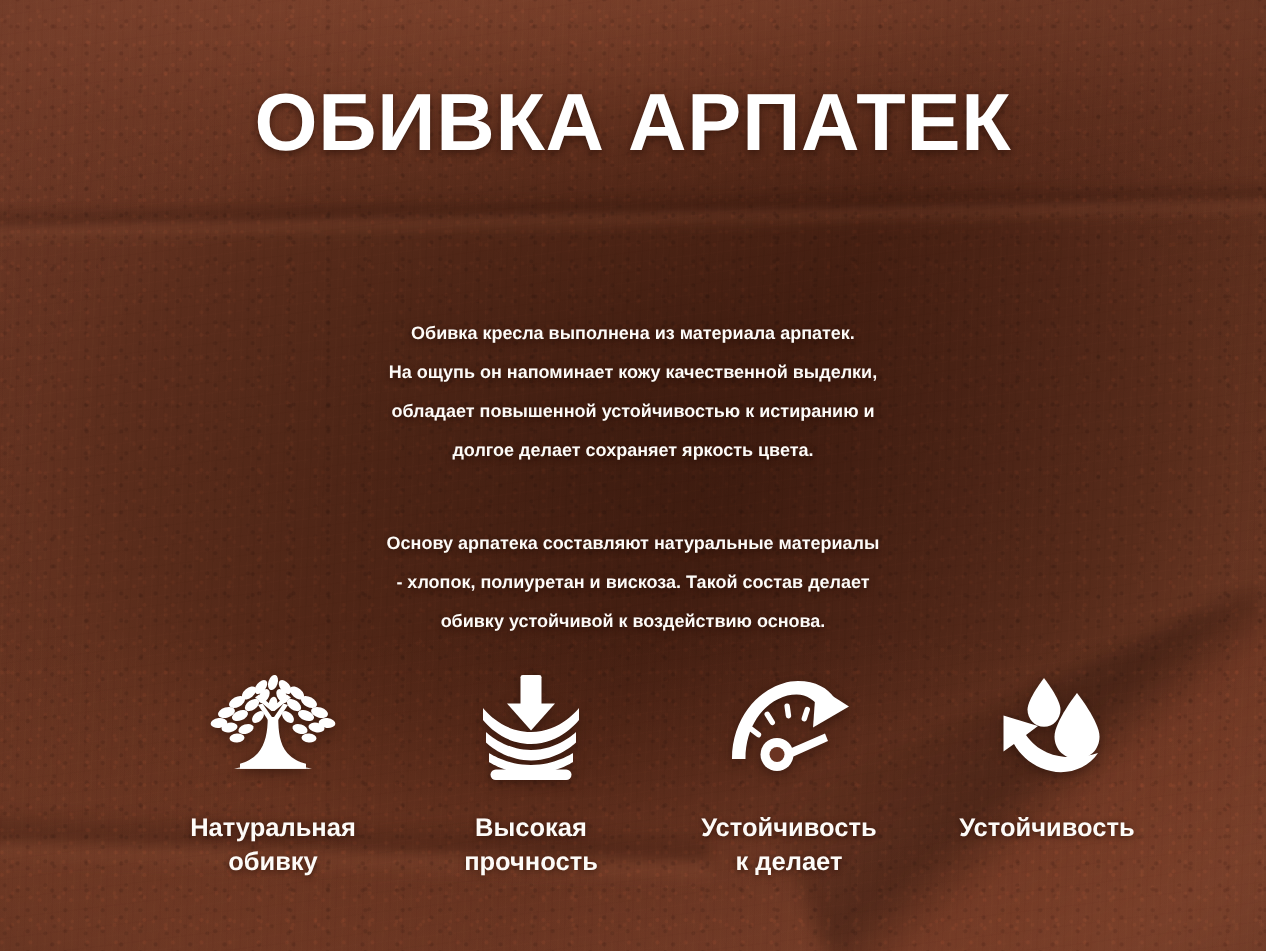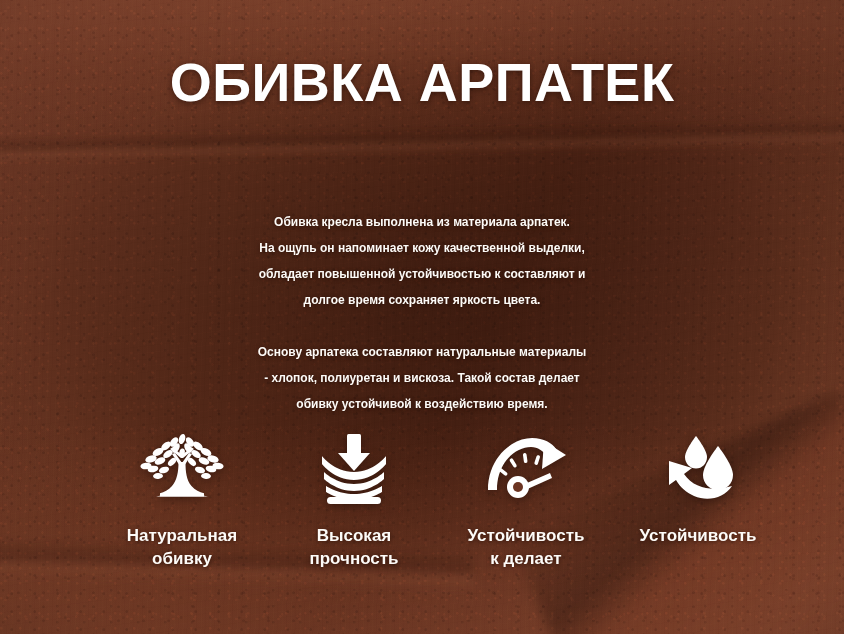--- a/index.html
+++ b/index.html
@@ -173,27 +173,27 @@
   .body-text {
     margin-top: 64px;
     width: 480px;
     text-align: center;
     color: #fdfbf8;
     font-size: 12px;
     font-weight: bold;
     line-height: 26px;
     text-shadow: 0 1px 4px rgba(30,10,4,0.6);
   }
-  .para + .para { margin-top: 26px; text-align: center; }
+  .para + .para { margin-top: 36px; text-align: center; }
   .para-line { display: block; }
 
   .features {
     position: absolute;
     left: 0; right: 0;
-    top: 432px;
+    top: 448px;
     display: flex;
     justify-content: center;
     align-items: flex-start;
     gap: 42px;
     padding-left: 36px;
   }
   .feature {
     width: 130px;
     display: flex;
     flex-direction: column;
@@ -235,28 +235,28 @@
 
   <div class="content">
 
     <h1 class="title">ОБИВКА АРПАТЕК</h1>
 
     <div class="body-text">
 
       <div class="para">
         <span class="para-line">Обивка кресла выполнена из материала арпатек.</span>
         <span class="para-line">На ощупь он напоминает кожу качественной выделки,</span>
-        <span class="para-line">обладает повышенной устойчивостью к составляют и</span>
-        <span class="para-line">долгое время сохраняет яркость цвета.</span>
+        <span class="para-line">обладает повышенной устойчивостью к истиранию и</span>
+        <span class="para-line">долгое делает сохраняет яркость цвета.</span>
       </div>
 
       <div class="para">
         <span class="para-line">Основу арпатека составляют натуральные материалы</span>
         <span class="para-line">- хлопок, полиуретан и вискоза. Такой состав делает</span>
-        <span class="para-line">обивку устойчивой к воздействию время.</span>
+        <span class="para-line">обивку устойчивой к воздействию основа.</span>
       </div>
 
     </div>
 
     <div class="features">
 
       <div class="feature">
         <div class="feature-icon">
           <svg width="96" height="74" viewBox="0 0 96 74" fill="#ffffff">
 

